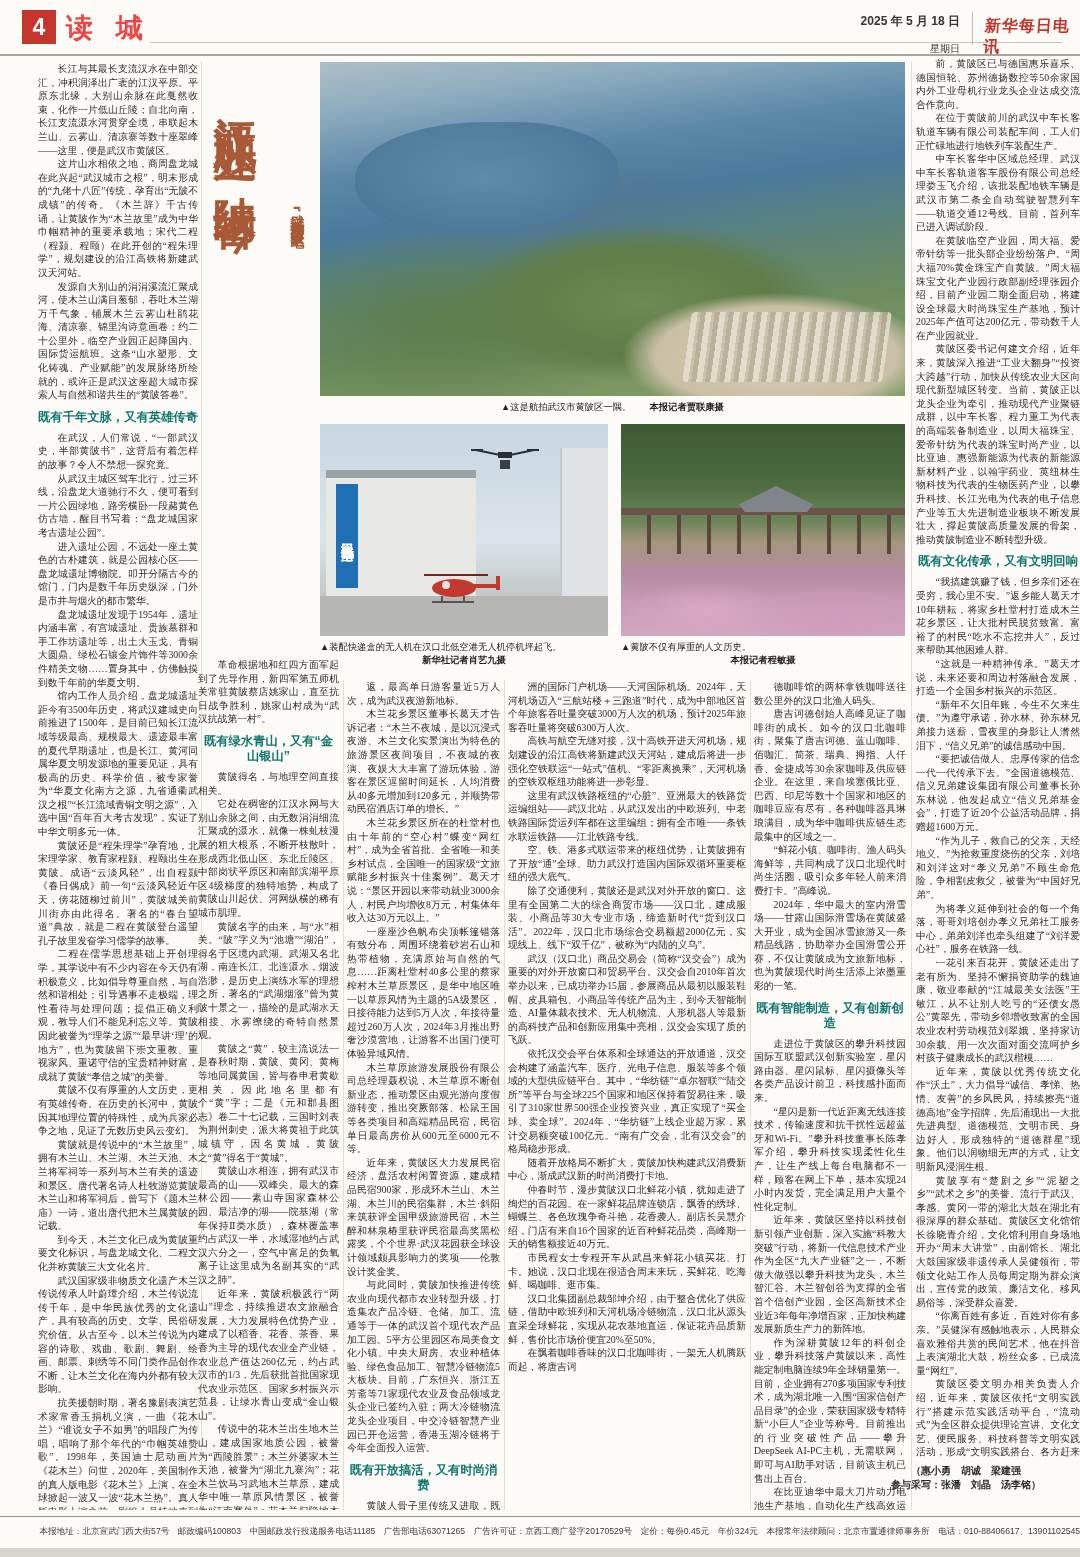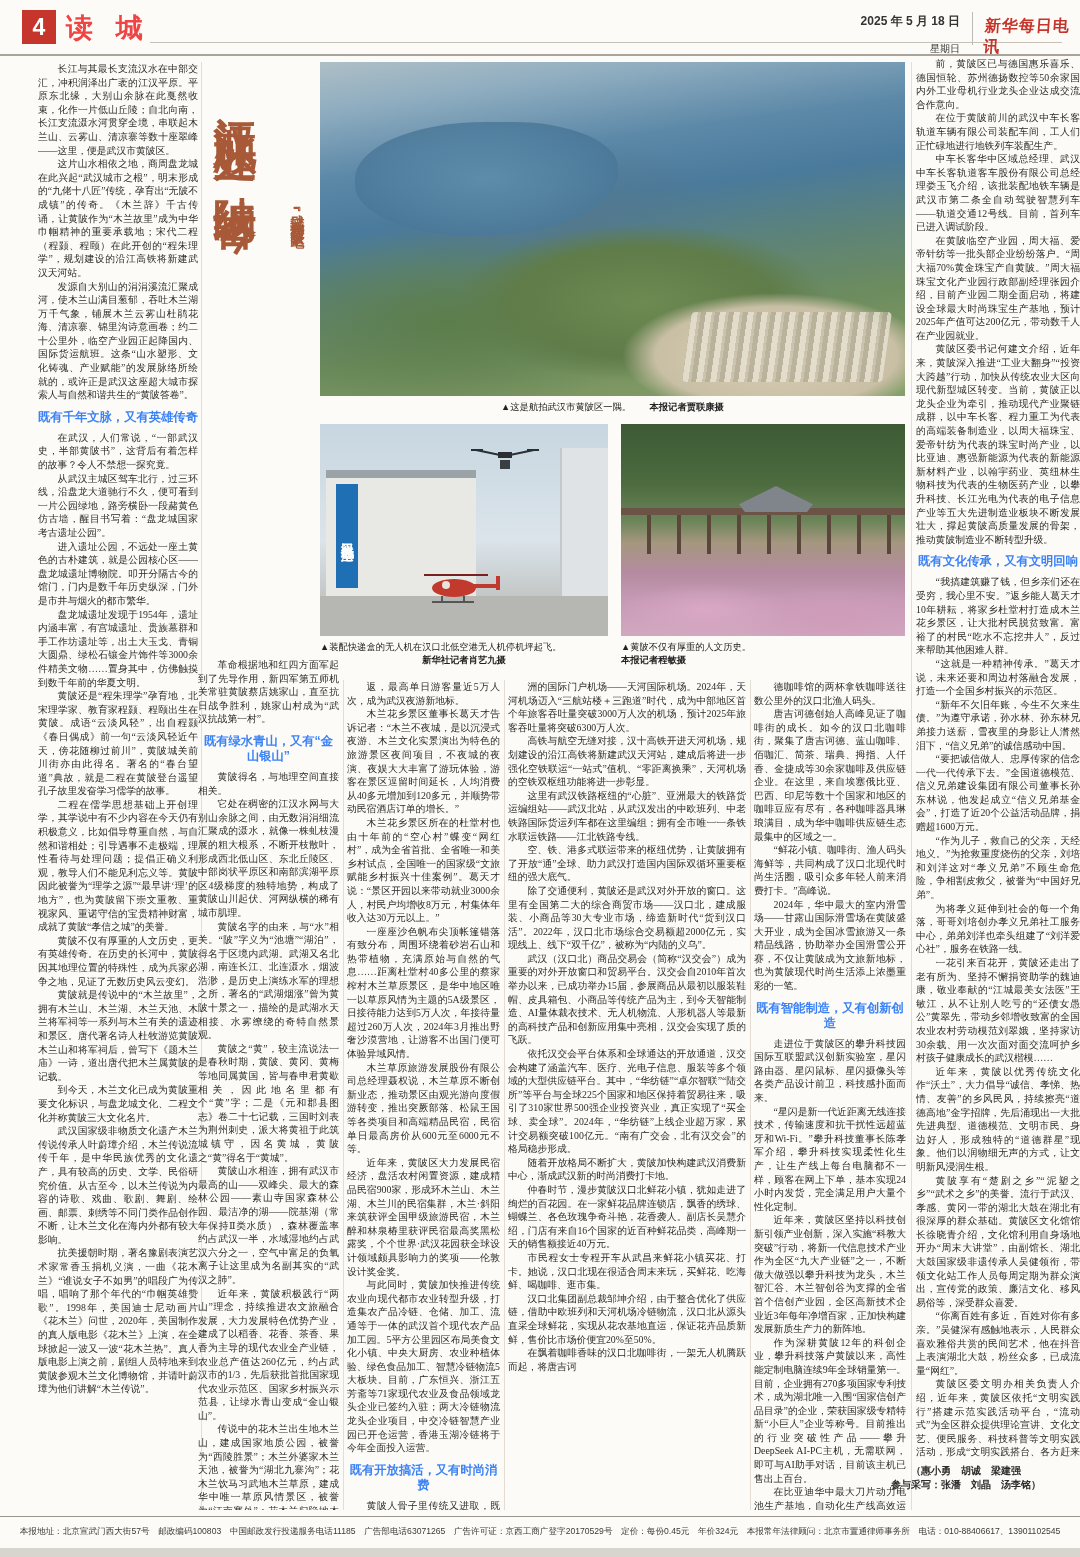--- a/index.html
+++ b/index.html
@@ -22,21 +22,21 @@
   
   .vtitle{position:absolute;left:206px;top:84px;height:510px;writing-mode:vertical-rl;
           font-size:43px;font-weight:bold;color:#a85a38;letter-spacing:5px;
           font-family:"Liberation Serif",serif;}
   .vsub{position:absolute;left:288px;top:202px;height:240px;writing-mode:vertical-rl;
         font-size:14px;font-weight:bold;color:#a85a38;letter-spacing:2px;}
   
   .col{position:absolute;overflow:hidden;font-size:9.8px;line-height:13.6px;text-align:justify;}
   .para{margin:0;text-indent:2em;}
   .subhead{font-weight:bold;text-align:center;font-size:12.3px;line-height:15px;margin:8px 0 6px;
-           color:#3b82f6;font-family:"Liberation Sans",sans-serif;text-indent:0;}
+           color:#0f766e;font-family:"Liberation Sans",sans-serif;text-indent:0;}
   .vrule{position:absolute;width:1px;background:#e4ded2;}
   .byline{position:absolute;left:884px;top:1464px;width:164px;text-align:center;font-weight:bold;
           font-size:10px;line-height:14px;}
   
   .photo{position:absolute;overflow:hidden;background:#9db4c0;}
   .aerial{left:320px;top:62px;width:585px;height:334px;
     background:
       radial-gradient(ellipse 220px 90px at 78% 88%, #d8cfb6 0%, #c9bfa5 55%, rgba(201,191,165,0) 70%),
       radial-gradient(ellipse 260px 110px at 55% 72%, #6d8a52 0%, #5f7c49 50%, rgba(95,124,73,0) 72%),
       radial-gradient(ellipse 300px 130px at 22% 78%, #5c7d4b 0%, rgba(92,125,75,0) 70%),
@@ -68,24 +68,24 @@
       background:repeating-linear-gradient(90deg,rgba(90,70,55,0) 0 26px,#5a463a 26px 30px);}
   .pergola .beam{position:absolute;left:0;top:0;width:100%;height:7px;background:#6b5446;}
   .pavroof{position:absolute;left:118px;top:62px;width:74px;height:26px;background:#7f858a;
       clip-path:polygon(50% 0,100% 70%,92% 100%,8% 100%,0 70%);}
   .caption{position:absolute;font-size:9.3px;line-height:12.5px;color:#222;}
   .caption b{font-family:"Liberation Sans",sans-serif;}
   .cap-main{left:320px;top:401px;width:585px;text-align:center;}
   .cap-drone{left:320px;top:641px;width:288px;text-align:left;}
   .cap-drone .credit{display:block;text-align:center;font-weight:bold;}
   .cap-garden{left:621px;top:641px;width:284px;}
-  .cap-garden .credit{display:block;text-align:left;font-weight:bold;}
+  .cap-garden .credit{display:block;text-align:center;font-weight:bold;}
   
   .foot-rule{position:absolute;left:0;top:1516px;width:1080px;height:1px;background:#9b968c;}
-  .footer{position:absolute;left:0;top:1526px;width:1080px;text-align:center;font-size:8.6px;
+  .footer{position:absolute;left:0;top:1526px;width:1080px;text-align:right;font-size:8.6px;
       color:#3a3a3a;white-space:nowrap;font-family:"Liberation Sans",sans-serif;}
   .bottom-band{position:absolute;left:0;top:1548px;width:1080px;height:9px;background:#d8d5cf;}
 </style>
 </head>
 <body>
 
 <div id="page">
 
   <div class="pagenum">4</div>
   <div class="section-title">读 城</div>
@@ -159,20 +159,21 @@
 
   <div class="col" style="left:38px;top:62px;width:160px;height:1448px">
       <p class="para">长江与其最长支流汉水在中部交汇，冲积润泽出广袤的江汉平原。平原东北缘，大别山余脉在此戛然收束，化作一片低山丘陵；自北向南，长江支流滠水河贯穿全境，串联起木兰山、云雾山、清凉寨等数十座翠峰——这里，便是武汉市黄陂区。</p>
       <p class="para">这片山水相依之地，商周盘龙城在此兴起“武汉城市之根”，明末形成的“九佬十八匠”传统，孕育出“无陂不成镇”的传奇。《木兰辞》千古传诵，让黄陂作为“木兰故里”成为中华巾帼精神的重要承载地；宋代二程（程颢、程颐）在此开创的“程朱理学”，规划建设的沿江高铁将新建武汉天河站。</p>
       <p class="para">发源自大别山的涓涓溪流汇聚成河，使木兰山满目葱郁，吞吐木兰湖万千气象，铺展木兰云雾山杜鹃花海、清凉寨、锦里沟诗意画卷；约二十公里外，临空产业园正起降国内、国际货运航班。这条“山水塑形、文化铸魂、产业赋能”的发展脉络所绘就的，或许正是武汉这座超大城市探索人与自然和谐共生的“黄陂答卷”。</p>
       <div class="subhead">既有千年文脉，又有英雄传奇</div>
       <p class="para">在武汉，人们常说，“一部武汉史，半部黄陂书”，这背后有着怎样的故事？令人不禁想一探究竟。</p>
       <p class="para">从武汉主城区驾车北行，过三环线，沿盘龙大道驰行不久，便可看到一片公园绿地，路旁横卧一段赭黄色仿古墙，醒目书写着：“盘龙城国家考古遗址公园”。</p>
       <p class="para">进入遗址公园，不远处一座土黄色的古朴建筑，就是公园核心区——盘龙城遗址博物院。叩开分隔古今的馆门，门内是数千年历史纵深，门外是市井与烟火的都市繁华。</p>
       <p class="para">盘龙城遗址发现于1954年，遗址内涵丰富，有宫城遗址、贵族墓群和手工作坊遗址等，出土大玉戈、青铜大圆鼎、绿松石镶金片饰件等3000余件精美文物……置身其中，仿佛触摸到数千年前的华夏文明。</p>
+      <p class="para">馆内工作人员介绍，盘龙城遗址距今有3500年历史，将武汉建城史向前推进了1500年，是目前已知长江流域等级最高、规模最大、遗迹最丰富的夏代早期遗址，也是长江、黄河同属华夏文明发源地的重要见证，具有极高的历史、科学价值，被专家誉为“华夏文化南方之源，九省通衢武汉之根”“长江流域青铜文明之源”，入选中国“百年百大考古发现”，实证了中华文明多元一体。</p>
       <p class="para">黄陂还是“程朱理学”孕育地，北宋理学家、教育家程颢、程颐出生在黄陂。成语“云淡风轻”，出自程颢《春日偶成》前一句“云淡风轻近午天，傍花随柳过前川”，黄陂城关前川街亦由此得名。著名的“春台望道”典故，就是二程在黄陂登台遥望孔子故里发奋学习儒学的故事。</p>
       <p class="para">二程在儒学思想基础上开创理学，其学说中有不少内容在今天仍有积极意义，比如倡导尊重自然，与自然和谐相处；引导遇事不走极端，理性看待与处理问题；提倡正确义利观，教导人们不能见利忘义等。黄陂因此被誉为“理学之源”“最早讲‘理’的地方”，也为黄陂留下崇文重教、重视家风、重诺守信的宝贵精神财富，成就了黄陂“孝信之城”的美誉。</p>
       <p class="para">黄陂不仅有厚重的人文历史，更有英雄传奇。在历史的长河中，黄陂因其地理位置的特殊性，成为兵家必争之地，见证了无数历史风云变幻。</p>
       <p class="para">黄陂就是传说中的“木兰故里”，拥有木兰山、木兰湖、木兰天池、木兰将军祠等一系列与木兰有关的遗迹和景区。唐代著名诗人杜牧游览黄陂木兰山和将军祠后，曾写下《题木兰庙》一诗，道出唐代把木兰属黄陂的记载。</p>
       <p class="para">到今天，木兰文化已成为黄陂重要文化标识，与盘龙城文化、二程文化并称黄陂三大文化名片。</p>
       <p class="para">武汉国家级非物质文化遗产木兰传说传承人叶蔚璋介绍，木兰传说流传千年，是中华民族优秀的文化遗产，具有较高的历史、文学、民俗研究价值。从古至今，以木兰传说为内容的诗歌、戏曲、歌剧、舞剧、绘画、邮票、刺绣等不同门类作品创作不断，让木兰文化在海内外都有较大影响。</p>
       <p class="para">抗美援朝时期，著名豫剧表演艺术家常香玉捐机义演，一曲《花木兰》“谁说女子不如男”的唱段广为传唱，唱响了那个年代的“巾帼英雄赞歌”。1998年，美国迪士尼动画片《花木兰》问世，2020年，美国制作的真人版电影《花木兰》上演，在全球掀起一波又一波“花木兰热”。真人版电影上演之前，剧组人员特地来到黄陂参观木兰文化博物馆，并请叶蔚璋为他们讲解“木兰传说”。</p>
     </div>
   <div class="col" style="left:198px;top:658px;width:141px;height:852px">
       <p class="para">革命根据地和红四方面军起到了先导作用，新四军第五师机关常驻黄陂蔡店姚家山，直至抗日战争胜利，姚家山村成为“武汉抗战第一村”。</p>

